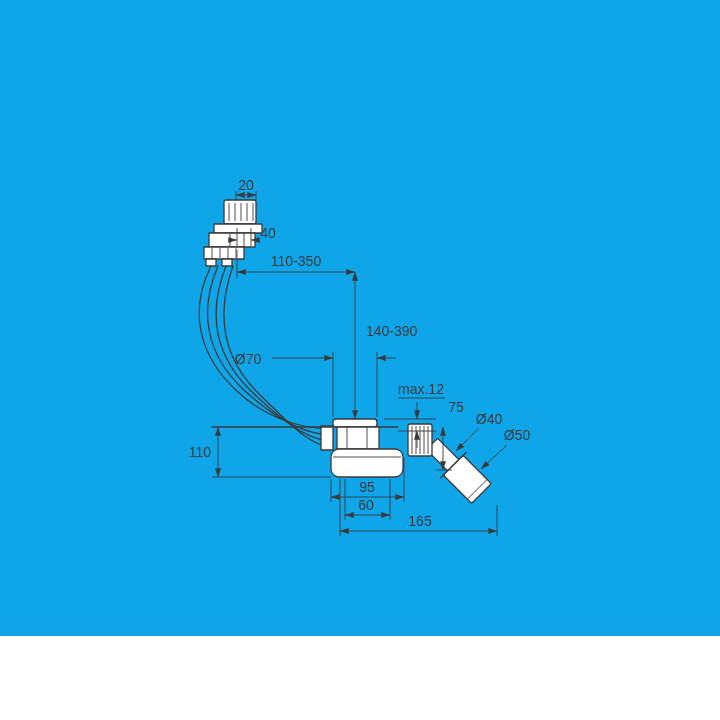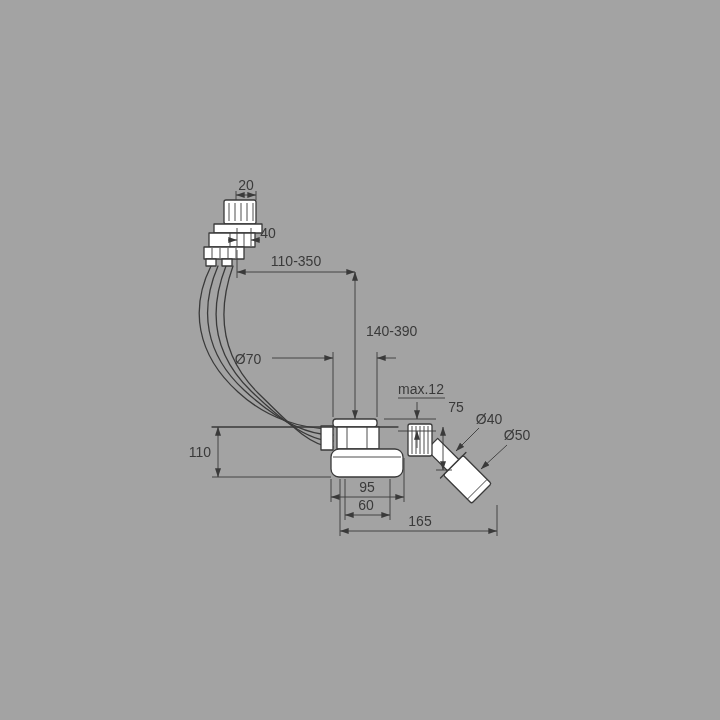--- a/index.html
+++ b/index.html
@@ -1,16 +1,16 @@
 <!DOCTYPE html>
 <html><head>
 <meta charset="utf-8">
 <style>
   html,body{margin:0;padding:0;background:#ffffff;}
-  .stage{width:720px;height:720px;background:#a3a3a3;position:relative;overflow:hidden;}
+  .stage{width:720px;height:636px;background:#0ea5e9;position:relative;overflow:hidden;}
   svg{display:block;}
   svg text{
     font-family:"Liberation Sans", sans-serif;
     font-size:14px;
     fill:#3a3a3a;
     text-anchor:middle;
   }
   .ta-s{text-anchor:start;}
   .s{stroke:#3a3a3a;fill:none;stroke-width:1.3;stroke-linejoin:round;stroke-linecap:round;}
   .sf{stroke:#3a3a3a;fill:#ffffff;stroke-width:1.3;stroke-linejoin:round;}

